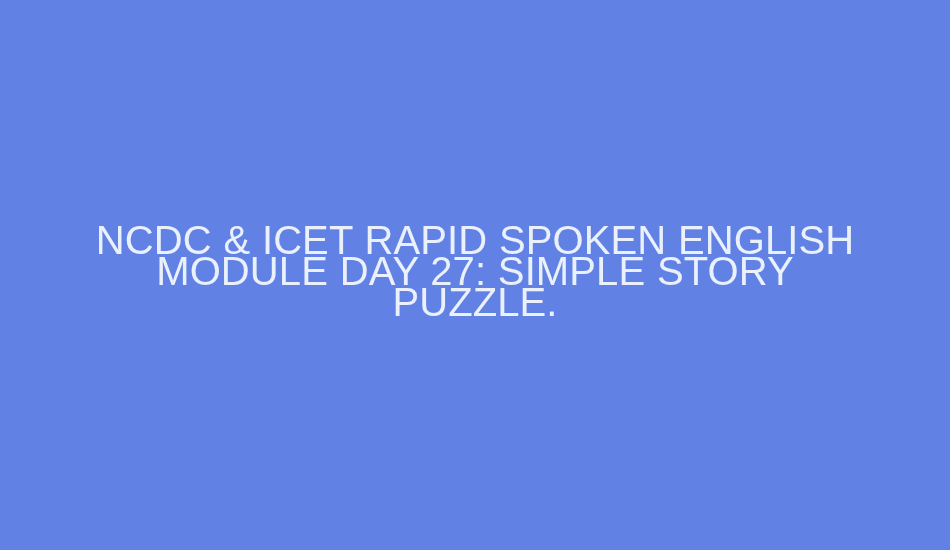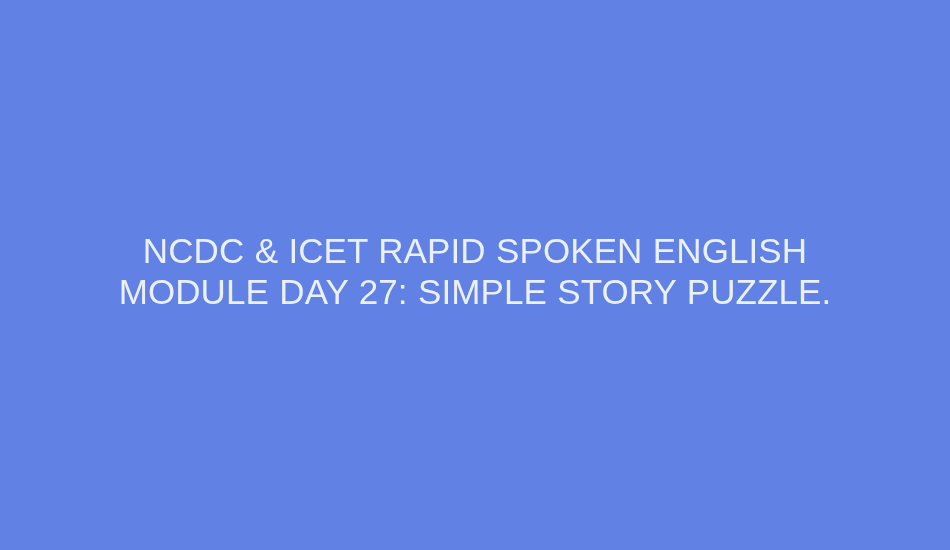--- a/index.html
+++ b/index.html
@@ -35,23 +35,23 @@
     margin: 0 auto;
     text-align: center;
     
     transform: translateY(-4px);
   }
 
   .card-title {
     margin: 8px;
     padding: 0;
     font-family: "Liberation Sans Narrow", "Liberation Sans", "DejaVu Sans Condensed", "DejaVu Sans", sans-serif;
-    font-size: 35px;
+    font-size: 40px;
     font-weight: 400;
-    line-height: 41px;
+    line-height: 31px;
     letter-spacing: 0.1px;
     color: #eaf0fc;
     text-transform: uppercase;
     white-space: normal;
     word-spacing: 0.5px;
   }
 </style>
 </head>
 <body style="background-color: rgb(97, 130, 228);">
 

